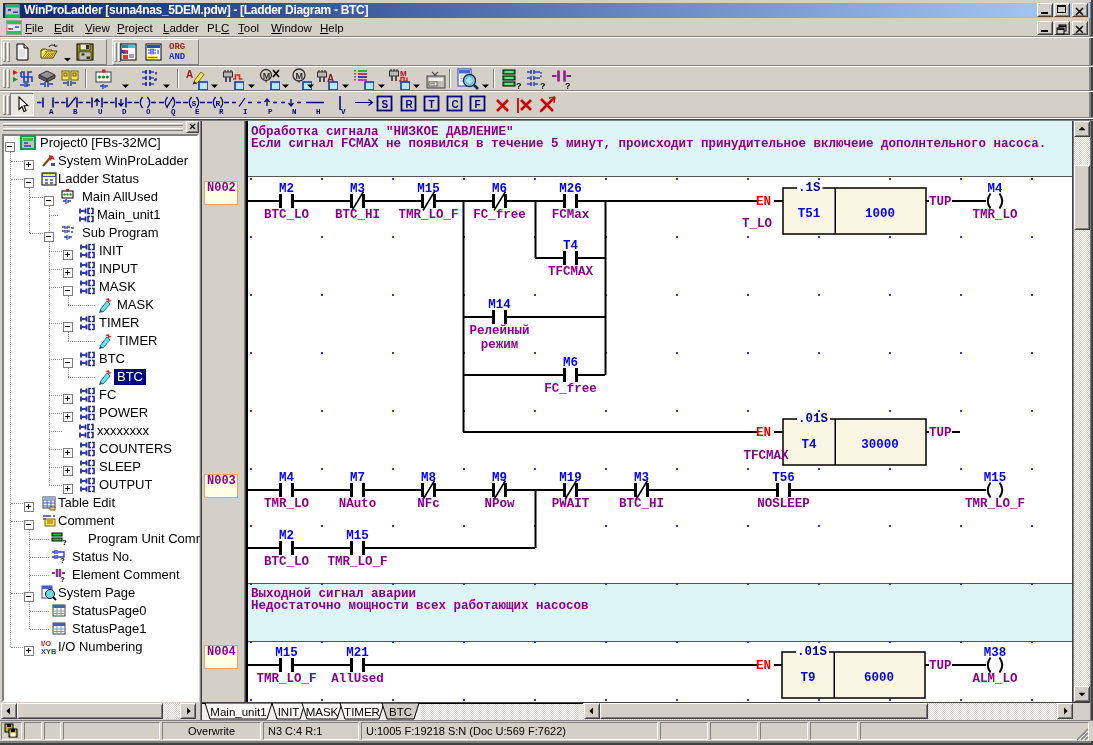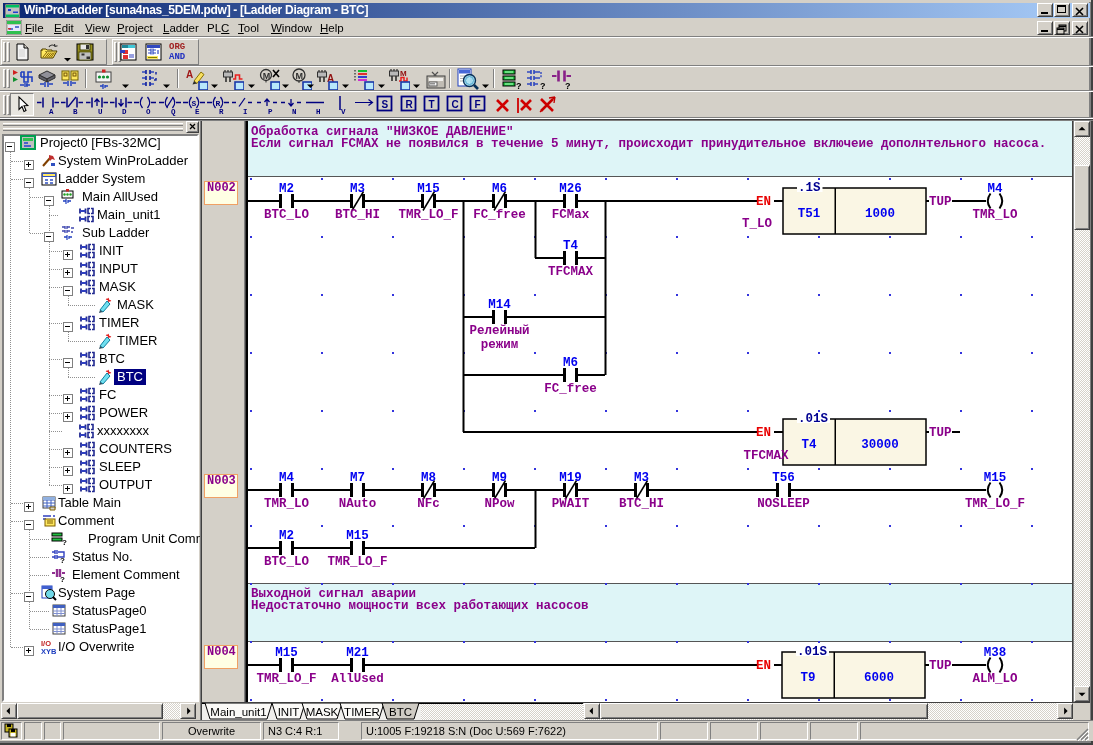--- a/index.html
+++ b/index.html
@@ -453,21 +453,21 @@
 <div class="abs" style="left:24px;top:174px;width:11px;height:11px;"><svg width="10" height="10">
       <rect x="0.5" y="0.5" width="9" height="9" fill="#fff" stroke="#808080"></rect>
       <path d="M2,4.5 h5" stroke="#000"></path>
     </svg></div>
 <div class="abs" style="left:41px;top:171px;width:16px;height:16px;"><svg width="16" height="16" viewBox="0 0 16 16">
       <rect x="1" y="2" width="14" height="12" fill="#fff" stroke="#000"></rect>
       <rect x="1" y="2" width="14" height="4" fill="#3050c0"></rect>
       <rect x="2" y="3" width="12" height="2" fill="#ffe860"></rect>
       <path d="M4,9 h3 M9,9 h3 M4,12 h3 M9,12 h3" stroke="#3050c0" stroke-width="1.5"></path>
     </svg></div>
-<div class="abs" style="left:58px;top:171px;height:16px;color:#000;font-size:13px;line-height:16px;white-space:nowrap;overflow:hidden;max-width:138px;">Ladder System</div>
+<div class="abs" style="left:58px;top:171px;height:16px;color:#000;font-size:13px;line-height:16px;white-space:nowrap;overflow:hidden;max-width:138px;">Ladder Status</div>
 <div class="abs" style="left:44px;top:192px;width:11px;height:11px;"><svg width="10" height="10">
       <rect x="0.5" y="0.5" width="9" height="9" fill="#fff" stroke="#808080"></rect>
       <path d="M2,4.5 h5" stroke="#000"></path>
     </svg></div>
 <div class="abs" style="left:60px;top:189px;width:16px;height:16px;"><svg width="16" height="16" viewBox="0 0 16 16">
       <rect x="2" y="2" width="11" height="7" fill="#f8f8f8" stroke="#000"></rect>
       <circle cx="4.5" cy="5.5" r="1.2" fill="#20a020"></circle>
       <circle cx="7.5" cy="5.5" r="1.2" fill="#20a020"></circle>
       <circle cx="10.5" cy="5.5" r="1.2" fill="#20a020"></circle>
       <rect x="6" y="0" width="3" height="2.5" fill="#d02020"></rect>
@@ -483,21 +483,21 @@
 <div class="abs" style="left:97px;top:207px;height:16px;color:#000;font-size:13px;line-height:16px;white-space:nowrap;overflow:hidden;max-width:99px;">Main_unit1</div>
 <div class="abs" style="left:44px;top:228px;width:11px;height:11px;"><svg width="10" height="10">
       <rect x="0.5" y="0.5" width="9" height="9" fill="#fff" stroke="#808080"></rect>
       <path d="M2,4.5 h5" stroke="#000"></path>
     </svg></div>
 <div class="abs" style="left:60px;top:225px;width:16px;height:16px;"><svg width="16" height="16" viewBox="0 0 16 16">
       <path d="M2,2 h3 m2,0 h3 m-8,4 h3 m2,0 h3 M5,1 v3 M7,1 v3 M5,5 v3 M7,5 v3 M11,3 h3 M11,7 h2" stroke="#4048b0" stroke-width="1.3" fill="none"></path>
       <path d="M4,12 h3 m2,0 h3" stroke="#2040c0" stroke-width="1.6"></path>
       <path d="M7,10 v5 M9,11 v3" stroke="#2040c0" stroke-width="1.2"></path>
     </svg></div>
-<div class="abs" style="left:82px;top:225px;height:16px;color:#000;font-size:13px;line-height:16px;white-space:nowrap;overflow:hidden;max-width:114px;">Sub Ladder</div>
+<div class="abs" style="left:82px;top:225px;height:16px;color:#000;font-size:13px;line-height:16px;white-space:nowrap;overflow:hidden;max-width:114px;">Sub Program</div>
 <div class="abs" style="left:63px;top:246px;width:11px;height:11px;"><svg width="10" height="10">
       <rect x="0.5" y="0.5" width="9" height="9" fill="#fff" stroke="#808080"></rect>
       <path d="M2,4.5 h5 M4.5,2 v5" stroke="#000"></path>
     </svg></div>
 <div class="abs" style="left:79px;top:243px;width:16px;height:16px;"><svg width="16" height="16" viewBox="0 0 16 16">
       <path d="M2,1.5 v5 M7.5,1.5 v5 M2,9.5 v5 M7.5,9.5 v5" stroke="#202890" stroke-width="1.8"></path>
       <path d="M2,4 h5.5 M2,12 h5.5" stroke="#3040c0" stroke-width="1.8"></path>
       <path d="M12,1.5 h-2 v5 h2 M13,1.5 h2 v5 h-2 M12,9.5 h-2 v5 h2 M13,9.5 h2 v5 h-2" stroke="#202890" stroke-width="1.6" fill="none"></path>
     </svg></div>
 <div class="abs" style="left:99px;top:243px;height:16px;color:#000;font-size:13px;line-height:16px;white-space:nowrap;overflow:hidden;max-width:97px;">INIT</div>
@@ -618,21 +618,21 @@
 <div class="abs" style="left:24px;top:498px;width:11px;height:11px;"><svg width="10" height="10">
       <rect x="0.5" y="0.5" width="9" height="9" fill="#fff" stroke="#808080"></rect>
       <path d="M2,4.5 h5 M4.5,2 v5" stroke="#000"></path>
     </svg></div>
 <div class="abs" style="left:41px;top:495px;width:16px;height:16px;"><svg width="16" height="16" viewBox="0 0 16 16">
       <rect x="2" y="2" width="12" height="11" fill="#fff" stroke="#404040"></rect>
       <path d="M2,5 h12 M2,8 h12 M2,11 h12 M6,2 v11 M10,2 v11" stroke="#4060c0"></path>
       <rect x="2" y="2" width="12" height="3" fill="#90b0e0"></rect>
       <path d="M9,12 h5 v3 h-5 Z" fill="#d4d0c8" stroke="#806000"></path>
     </svg></div>
-<div class="abs" style="left:58px;top:495px;height:16px;color:#000;font-size:13px;line-height:16px;white-space:nowrap;overflow:hidden;max-width:138px;">Table Main</div>
+<div class="abs" style="left:58px;top:495px;height:16px;color:#000;font-size:13px;line-height:16px;white-space:nowrap;overflow:hidden;max-width:138px;">Table Edit</div>
 <div class="abs" style="left:24px;top:516px;width:11px;height:11px;"><svg width="10" height="10">
       <rect x="0.5" y="0.5" width="9" height="9" fill="#fff" stroke="#808080"></rect>
       <path d="M2,4.5 h5" stroke="#000"></path>
     </svg></div>
 <div class="abs" style="left:41px;top:513px;width:16px;height:16px;"><svg width="16" height="16" viewBox="0 0 16 16">
       <path d="M2,3 h8 m2,0 h2 M2,6 h3" stroke="#3040c0" stroke-width="1.5"></path>
       <rect x="4" y="6" width="10" height="7" fill="#ffe860" stroke="#806000"></rect>
       <path d="M6,8 h6 M6,10 h6" stroke="#806000"></path>
     </svg></div>
 <div class="abs" style="left:58px;top:513px;height:16px;color:#000;font-size:13px;line-height:16px;white-space:nowrap;overflow:hidden;max-width:138px;">Comment</div>
@@ -677,21 +677,21 @@
     </svg></div>
 <div class="abs" style="left:72px;top:621px;height:16px;color:#000;font-size:13px;line-height:16px;white-space:nowrap;overflow:hidden;max-width:124px;">StatusPage1</div>
 <div class="abs" style="left:24px;top:642px;width:11px;height:11px;"><svg width="10" height="10">
       <rect x="0.5" y="0.5" width="9" height="9" fill="#fff" stroke="#808080"></rect>
       <path d="M2,4.5 h5 M4.5,2 v5" stroke="#000"></path>
     </svg></div>
 <div class="abs" style="left:41px;top:639px;width:16px;height:16px;"><svg width="16" height="16" viewBox="0 0 16 16">
       <text x="0" y="7" font-family="Liberation Sans" font-size="7.5" font-weight="bold" fill="#c02020">I/O</text>
       <text x="0" y="15" font-family="Liberation Sans" font-size="7.5" font-weight="bold" fill="#2040c0">XYB</text>
     </svg></div>
-<div class="abs" style="left:58px;top:639px;height:16px;color:#000;font-size:13px;line-height:16px;white-space:nowrap;overflow:hidden;max-width:138px;">I/O Overwrite</div>
+<div class="abs" style="left:58px;top:639px;height:16px;color:#000;font-size:13px;line-height:16px;white-space:nowrap;overflow:hidden;max-width:138px;">I/O Numbering</div>
 <div class="abs" style="left:0;top:703px;width:200px;height:17px;background:#d4d0c8;"></div>
 <div class="abs" style="left:1px;top:703px;width:16px;height:16px;"></div>
 <div class="abs raised" style="left:1px;top:703px;width:16px;height:16px;"><svg width="14" height="14" viewBox="0 0 16 16">
       <path d="M9,4 L5,8 L9,12 Z" fill="#000"></path>
     </svg></div>
 <div class="abs raised" style="left:17px;top:703px;width:146px;height:16px;"></div>
 <div class="abs hatch" style="left:163px;top:703px;width:17px;height:16px;"></div>
 <div class="abs raised" style="left:180px;top:703px;width:16px;height:16px;"><svg width="14" height="14" viewBox="0 0 16 16">
       <path d="M7,4 L11,8 L7,12 Z" fill="#000"></path>
     </svg></div>
@@ -929,21 +929,21 @@
       <rect x="1" y="1" width="8" height="8" fill="#c0b020" stroke="#000"></rect>
       <rect x="3" y="1" width="4" height="3" fill="#000"></rect>
       <rect x="5" y="6" width="8" height="8" fill="#c0b020" stroke="#000"></rect>
       <rect x="7" y="6" width="4" height="3" fill="#000"></rect>
       <rect x="6.5" y="10" width="5" height="3.5" fill="#fff"></rect>
     </svg></div>
 <div class="abs" style="left:24px;top:722px;width:18px;height:18px;border:1px solid;border-color:#808080 #fff #fff #808080;font-size:11px;line-height:16px;text-align:left;padding:0 4px;white-space:nowrap;overflow:hidden;color:#000;"></div>
 <div class="abs" style="left:44px;top:722px;width:17px;height:18px;border:1px solid;border-color:#808080 #fff #fff #808080;font-size:11px;line-height:16px;text-align:left;padding:0 4px;white-space:nowrap;overflow:hidden;color:#000;"></div>
 <div class="abs" style="left:63px;top:722px;width:97px;height:18px;border:1px solid;border-color:#808080 #fff #fff #808080;font-size:11px;line-height:16px;text-align:left;padding:0 4px;white-space:nowrap;overflow:hidden;color:#000;"></div>
 <div class="abs" style="left:162px;top:722px;width:99px;height:18px;border:1px solid;border-color:#808080 #fff #fff #808080;font-size:11px;line-height:16px;text-align:center;padding:0 4px;white-space:nowrap;overflow:hidden;color:#000;">Overwrite</div>
-<div class="abs" style="left:263px;top:722px;width:76px;height:18px;border:1px solid;border-color:#808080 #fff #fff #808080;font-size:11px;line-height:16px;text-align:left;padding:0 4px;white-space:nowrap;overflow:hidden;color:#000;">N3 C:4 R:1</div>
+<div class="abs" style="left:263px;top:722px;width:96px;height:18px;border:1px solid;border-color:#808080 #fff #fff #808080;font-size:11px;line-height:16px;text-align:left;padding:0 4px;white-space:nowrap;overflow:hidden;color:#000;">N3 C:4 R:1</div>
 <div class="abs" style="left:361px;top:722px;width:297px;height:18px;border:1px solid;border-color:#808080 #fff #fff #808080;font-size:11px;line-height:16px;text-align:left;padding:0 4px;white-space:nowrap;overflow:hidden;color:#000;">U:1005 F:19218 S:N (Doc U:569 F:7622)</div>
 <div class="abs" style="left:660px;top:722px;width:48px;height:18px;border:1px solid;border-color:#808080 #fff #fff #808080;font-size:11px;line-height:16px;text-align:left;padding:0 4px;white-space:nowrap;overflow:hidden;color:#000;"></div>
 <div class="abs" style="left:710px;top:722px;width:48px;height:18px;border:1px solid;border-color:#808080 #fff #fff #808080;font-size:11px;line-height:16px;text-align:left;padding:0 4px;white-space:nowrap;overflow:hidden;color:#000;"></div>
 <div class="abs" style="left:760px;top:722px;width:48px;height:18px;border:1px solid;border-color:#808080 #fff #fff #808080;font-size:11px;line-height:16px;text-align:left;padding:0 4px;white-space:nowrap;overflow:hidden;color:#000;"></div>
 <div class="abs" style="left:810px;top:722px;width:48px;height:18px;border:1px solid;border-color:#808080 #fff #fff #808080;font-size:11px;line-height:16px;text-align:left;padding:0 4px;white-space:nowrap;overflow:hidden;color:#000;"></div>
 <div class="abs" style="left:860px;top:722px;width:229px;height:18px;border:1px solid;border-color:#808080 #fff #fff #808080;font-size:11px;line-height:16px;text-align:left;padding:0 4px;white-space:nowrap;overflow:hidden;color:#000;"></div>
 <div class="abs" style="left:1076px;top:727px;width:13px;height:13px;"><svg width="13" height="13" viewBox="0 0 13 13">
       <path d="M12,1 L1,12 M12,5 L5,12 M12,9 L9,12" stroke="#808080" stroke-width="1.5"></path>
       <path d="M13,2 L2,13 M13,6 L6,13 M13,10 L10,13" stroke="#fff" stroke-width="1"></path>
     </svg></div>

